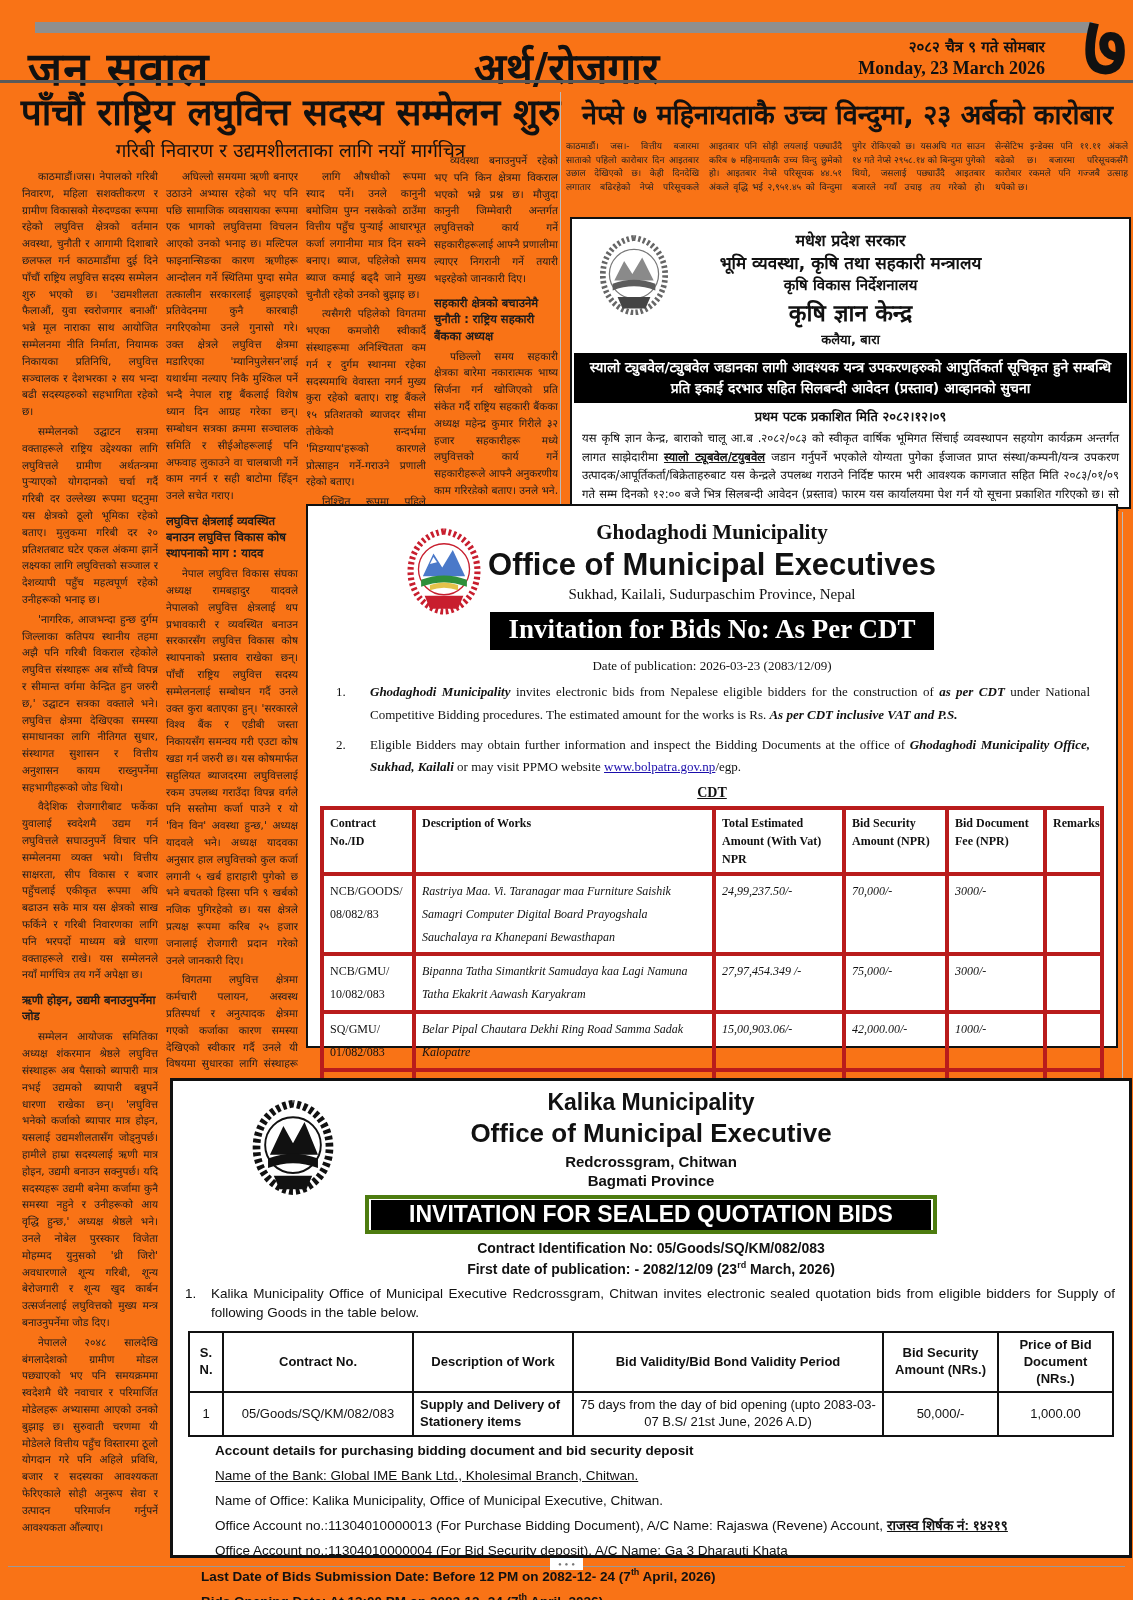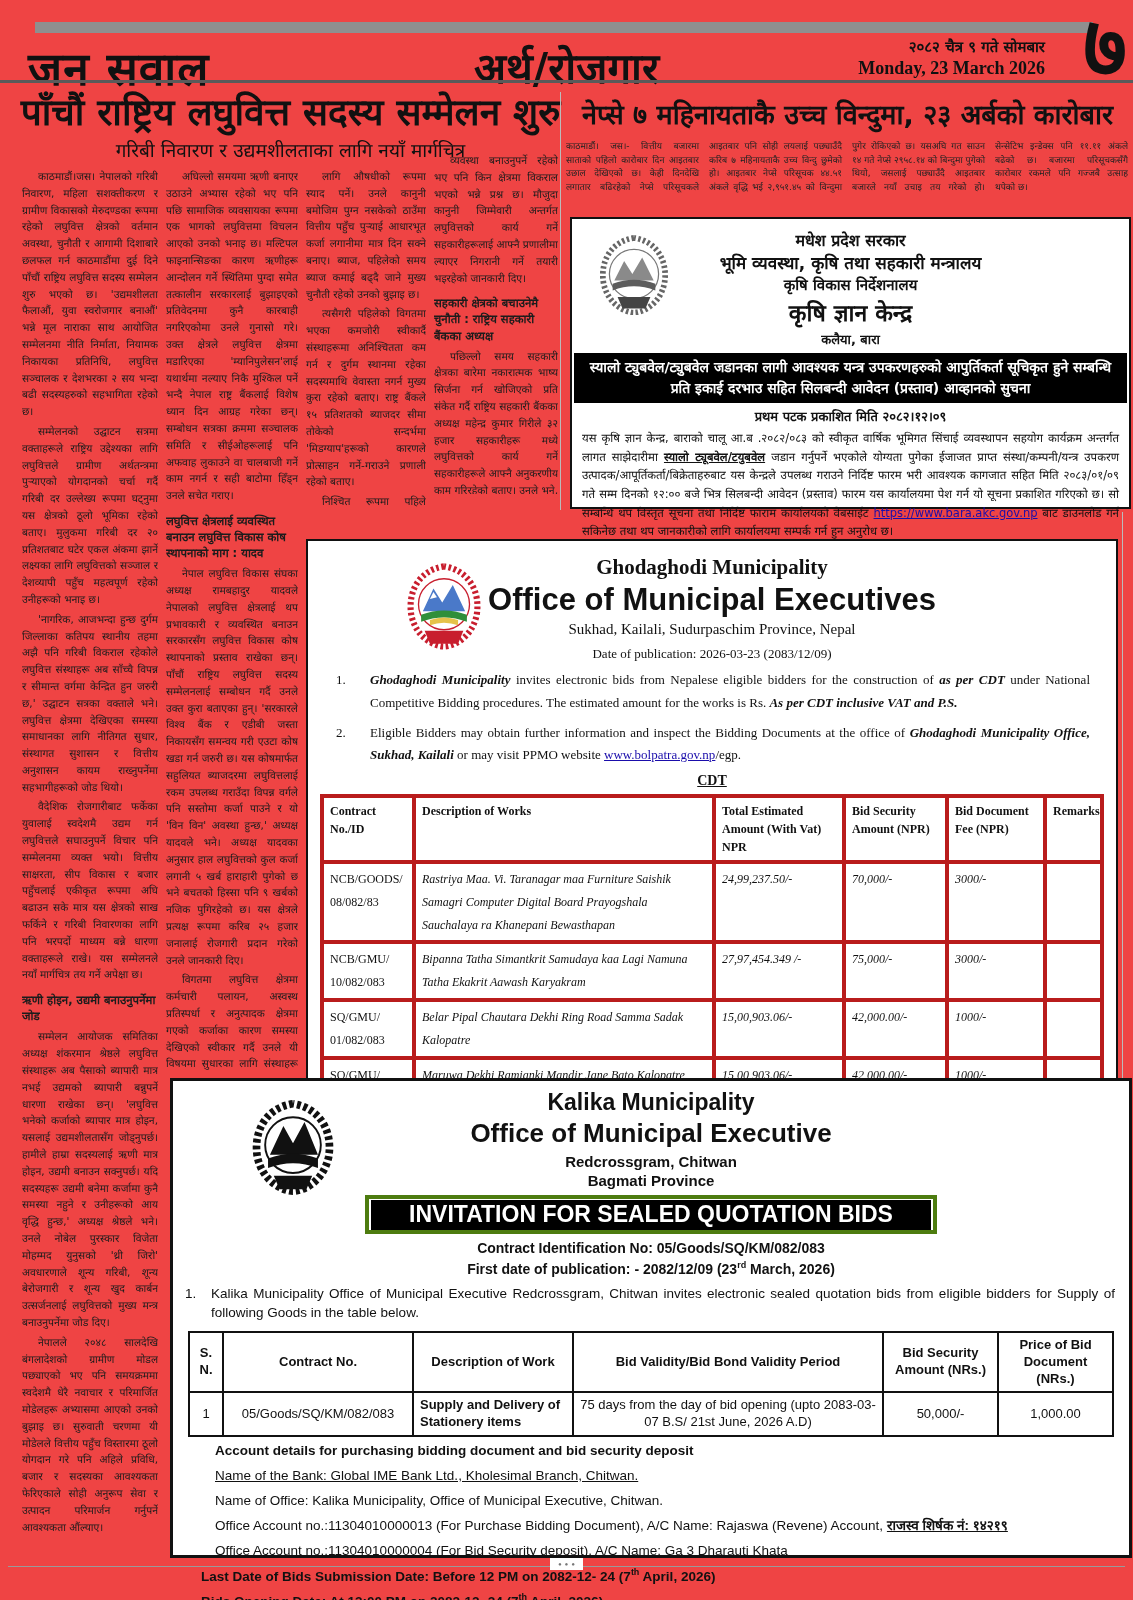--- a/index.html
+++ b/index.html
@@ -1,16 +1,16 @@
 <!DOCTYPE html>
 <html><head>
 <meta charset="utf-8">
 <style>
   html,body{margin:0;padding:0;background:#e8e8e6;}
-  #page{position:relative;width:1133px;height:1600px;background:#ef4444;margin:0 auto;
+  #page{position:relative;width:1133px;height:1600px;background:#f97316;margin:0 auto;
         font-family:"Liberation Serif", serif;color:#111;overflow:hidden;}
   
   .graybar{position:absolute;left:35px;top:22px;width:1058px;height:11px;background:#8f8f8f;}
   .paper-name{position:absolute;left:28px;top:36px;font-size:46px;font-weight:bold;letter-spacing:1px;
               font-family:"DejaVu Sans", sans-serif;}
   .section-title{position:absolute;left:0;top:38px;width:1133px;text-align:center;font-size:42px;
                  font-weight:bold;font-family:"DejaVu Sans", sans-serif;}
   .date-block{position:absolute;right:88px;top:38px;text-align:right;line-height:1.25;}
   .date-np{font-size:15px;font-weight:bold;font-family:"DejaVu Sans", sans-serif;}
   .date-en{font-size:18px;font-weight:bold;font-family:"Liberation Serif", serif;}
@@ -51,21 +51,21 @@
   .m-l4{font-size:23px;font-weight:bold;margin:2px 0;font-family:"DejaVu Sans", sans-serif;}
   .m-l5{font-size:13px;font-weight:bold;font-family:"DejaVu Sans", sans-serif;}
   .m-banner{background:#000;color:#fff;font-weight:bold;font-size:14px;line-height:1.5;
             padding:4px 6px;margin:5px 2px 4px;font-family:"DejaVu Sans", sans-serif;}
   .m-pub{font-size:13px;font-weight:bold;margin:2px 0 4px;font-family:"DejaVu Sans", sans-serif;}
   .m-body{font-size:11.5px;line-height:1.62;text-align:justify;padding:0 10px 6px;
           font-family:"DejaVu Sans", sans-serif;}
   .ul-b{font-weight:bold;text-decoration:underline;}
   a.blue{color:#1a0dab;text-decoration:underline;}
   
-  #ghoda{left:306px;top:539px;width:808px;height:540px;border-width:2px;}
+  #ghoda{left:306px;top:504px;width:808px;height:540px;border-width:2px;}
   #ghoda .emblem{position:absolute;left:92px;top:18px;width:88px;height:94px;}
   .g-t1{font-size:21px;font-weight:bold;margin-top:14px;}
   .g-t2{font-size:31px;font-weight:bold;margin-top:2px;font-family:"Liberation Sans", sans-serif;}
   .g-addr{font-size:15px;margin-top:3px;}
   .g-banner{display:inline-block;background:#000;color:#fff;font-weight:bold;font-size:27px;
             padding:2px 18px 5px;margin-top:9px;}
   .g-pub{font-size:13px;margin-top:8px;}
   .g-item{display:flex;margin:7px 26px 0 28px;font-size:13px;line-height:1.75;text-align:justify;}
   .g-item .num{width:34px;flex:none;}
   .bi{font-weight:bold;font-style:italic;}
@@ -182,20 +182,21 @@
       <circle cx="50" cy="48" r="29" fill="#fff" stroke="#c81e2e" stroke-width="1.5"></circle>
       <path d="M26 56 L38 30 L48 46 L60 26 L74 56 Z" fill="#4a79c9"></path>
       <path d="M38 34 L42 40 L34 42 Z" fill="#fff"></path>
       <path d="M24 60 Q50 50 76 60 L76 68 Q50 58 24 68 Z" fill="#2f8f3a"></path>
       <path d="M34 66 Q50 60 66 66 L66 72 Q50 66 34 72 Z" fill="#e5c24a"></path>
       <path d="M28 78 L72 78 L66 93 L34 93 Z" fill="#c81e2e"></path>
     </svg>
     <div class="g-t1">Ghodaghodi Municipality</div>
     <div class="g-t2">Office of Municipal Executives</div>
     <div class="g-addr">Sukhad, Kailali, Sudurpaschim Province, Nepal</div>
+    <div><span class="g-banner">Invitation for Bids No: As Per CDT</span></div>
     <div class="g-pub">Date of publication: 2026-03-23 (2083/12/09)</div>
     <div class="g-item">
       <span class="num">1.</span>
       <span><span class="bi">Ghodaghodi Municipality</span><span> invites electronic bids from Nepalese eligible bidders for the construction of </span><span class="bi">as per CDT</span><span> under National Competitive Bidding procedures. The estimated amount for the works is Rs. </span><span class="bi">As per CDT inclusive VAT and P.S.</span></span>
     </div>
     <div class="g-item">
       <span class="num">2.</span>
       <span><span>Eligible Bidders may obtain further information and inspect the Bidding Documents at the office of </span><span class="bi">Ghodaghodi Municipality Office, Sukhad, Kailali</span><span> or may visit PPMO website </span><a class="blue" href="#">www.bolpatra.gov.np</a><span>/egp.</span></span>
     </div>
     <div class="g-cdt">CDT</div>

